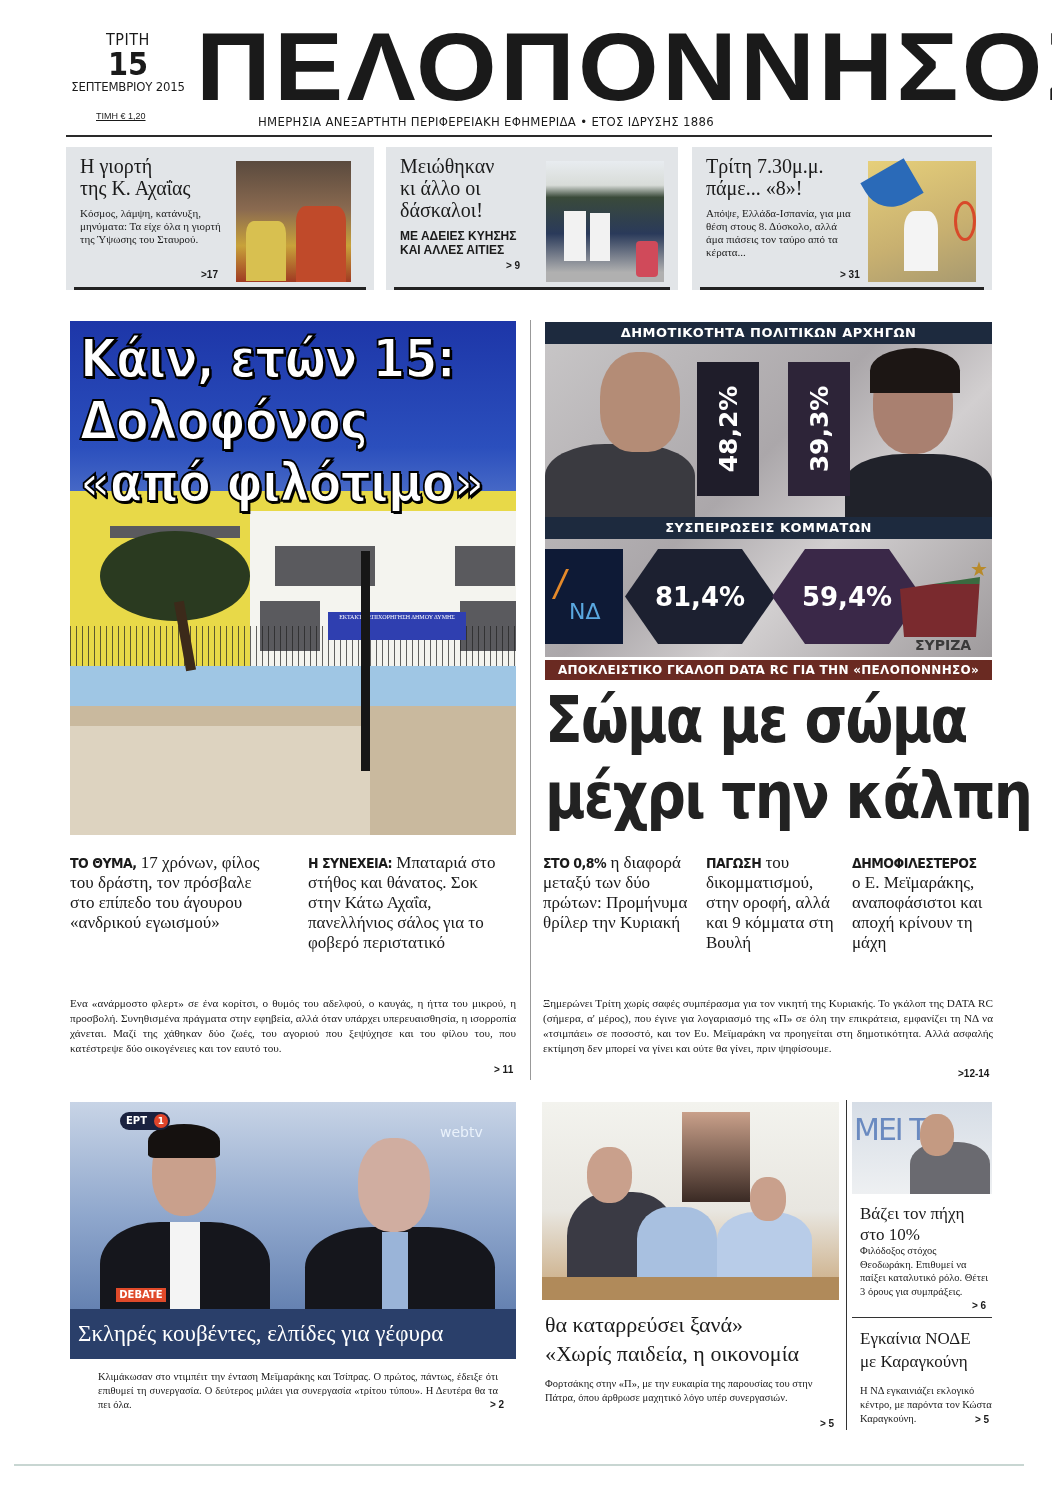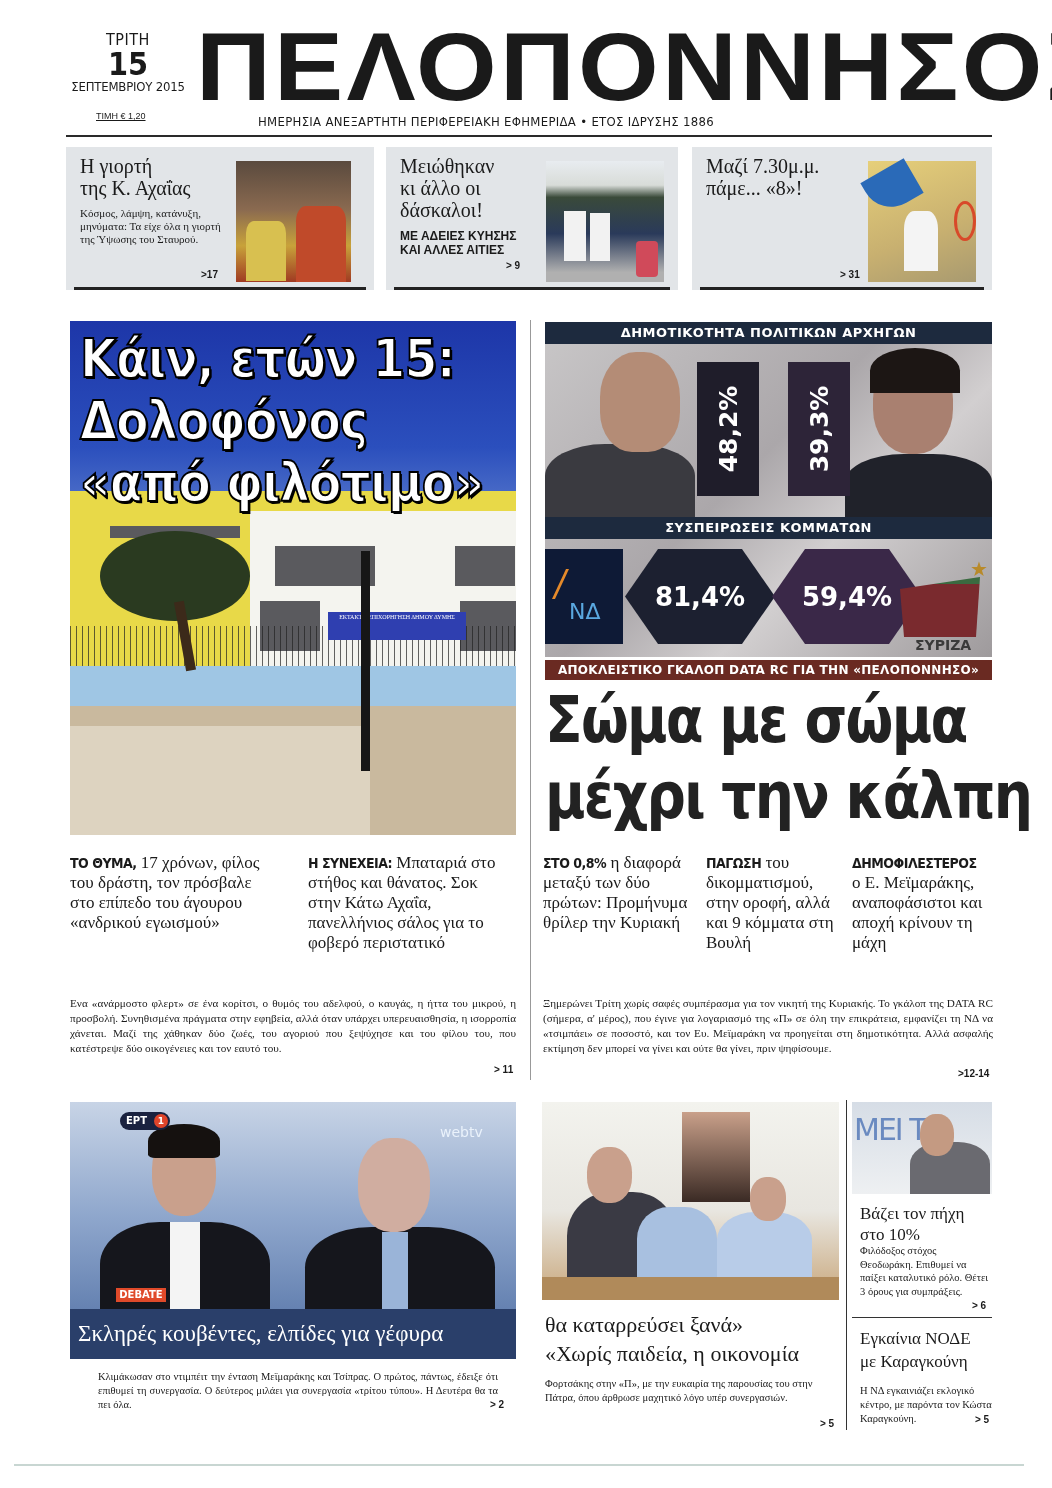--- a/index.html
+++ b/index.html
@@ -139,23 +139,24 @@
   <div class="t-photo" style="left:160px;width:118px;background:linear-gradient(180deg,#e8ecf0 0%,#d8dcd8 20%,#3a4a3a 30%,#2a3a5a 60%,#b0b0b0 92%);">
     <div style="position:absolute;left:18px;top:50px;width:22px;height:50px;background:#f2f2f2;"></div>
     <div style="position:absolute;left:44px;top:52px;width:20px;height:48px;background:#f2f2f2;"></div>
     <div style="position:absolute;left:90px;top:80px;width:22px;height:36px;background:#d04a5a;border-radius:4px;"></div>
   </div>
   <div class="t-rule"></div>
 </div>
 
 <div class="abs teaser" style="left:692px;width:300px;">
   <div class="t-title" style="left:14px;">
-    <div>Μαζί 7.30μ.μ.</div>
+    <div>Τρίτη 7.30μ.μ.</div>
     <div>πάμε... «8»!</div>
   </div>
+  <div class="t-body" style="top:60px;width:150px;">Απόψε, Ελλάδα-Ισπανία, για μια θέση στους 8. Δύσκολο, αλλά άμα πιάσεις τον ταύρο από τα κέρατα...</div>
   <div class="t-page sans" style="left:148px;top:122px;text-align:center;">&gt; 31</div>
   <div class="t-photo" style="left:176px;width:108px;background:linear-gradient(160deg,#e6cf7a 0%,#c8b070 60%,#a89a70 100%);">
     <div style="position:absolute;left:4px;top:2px;width:40px;height:50px;background:#2a6ab8;border-radius:0 0 30px 0;color:#fff;font-family:'DejaVu Sans',sans-serif;font-size:14px;font-weight:bold;transform:rotate(60deg);"></div>
     <div style="position:absolute;left:36px;top:50px;width:34px;height:60px;background:#f4f4f4;border-radius:30% 30% 0 0;"></div>
     <div style="position:absolute;left:86px;top:40px;width:22px;height:40px;border:3px solid #d84a2a;border-radius:50%;"></div>
   </div>
   <div class="t-rule"></div>
 </div>
 
 <div id="lead-photo" class="abs">

